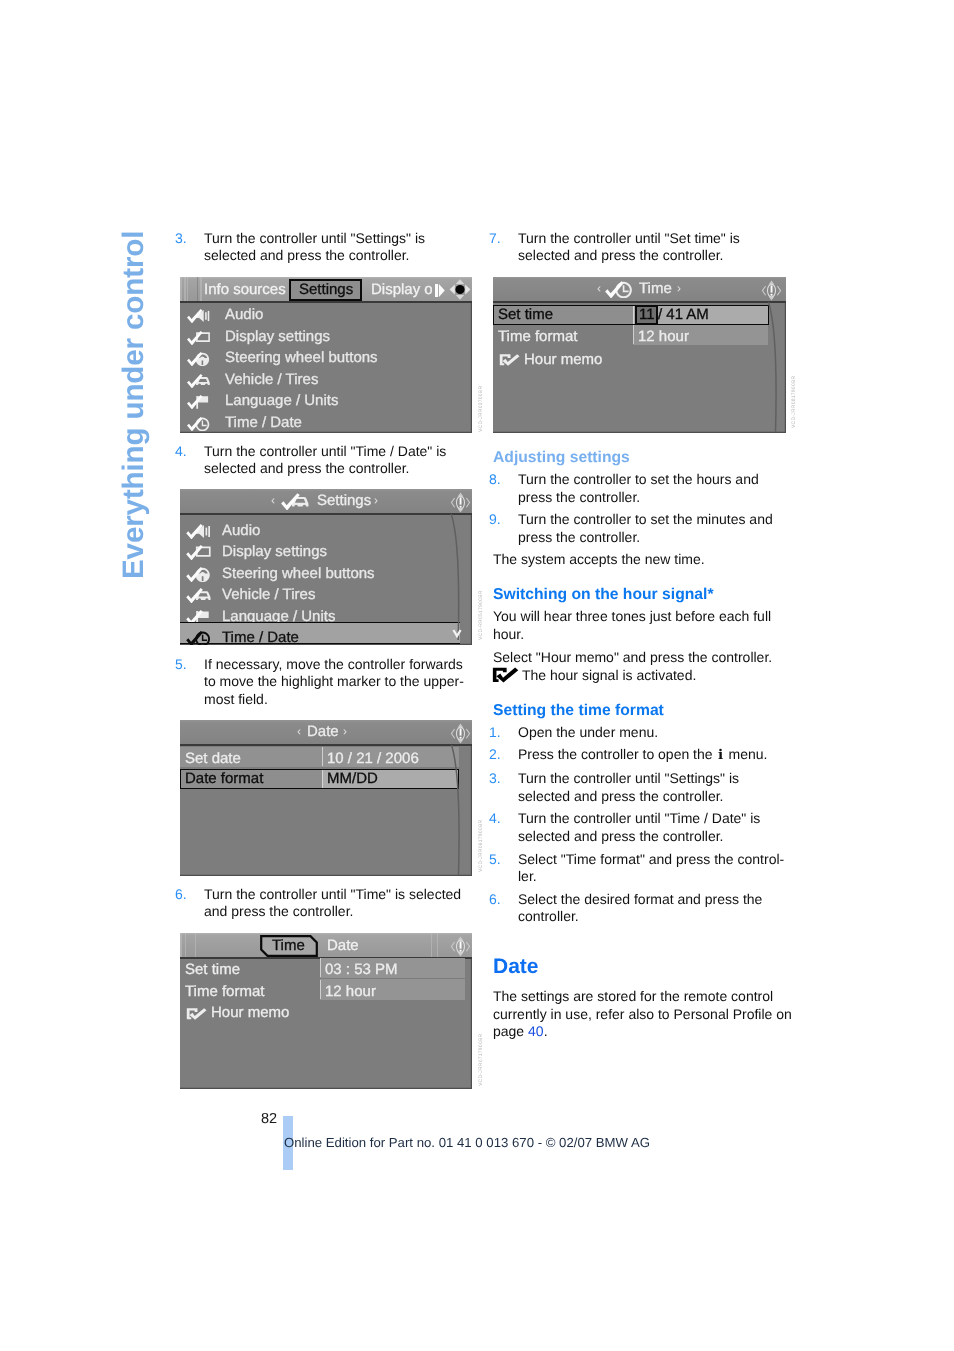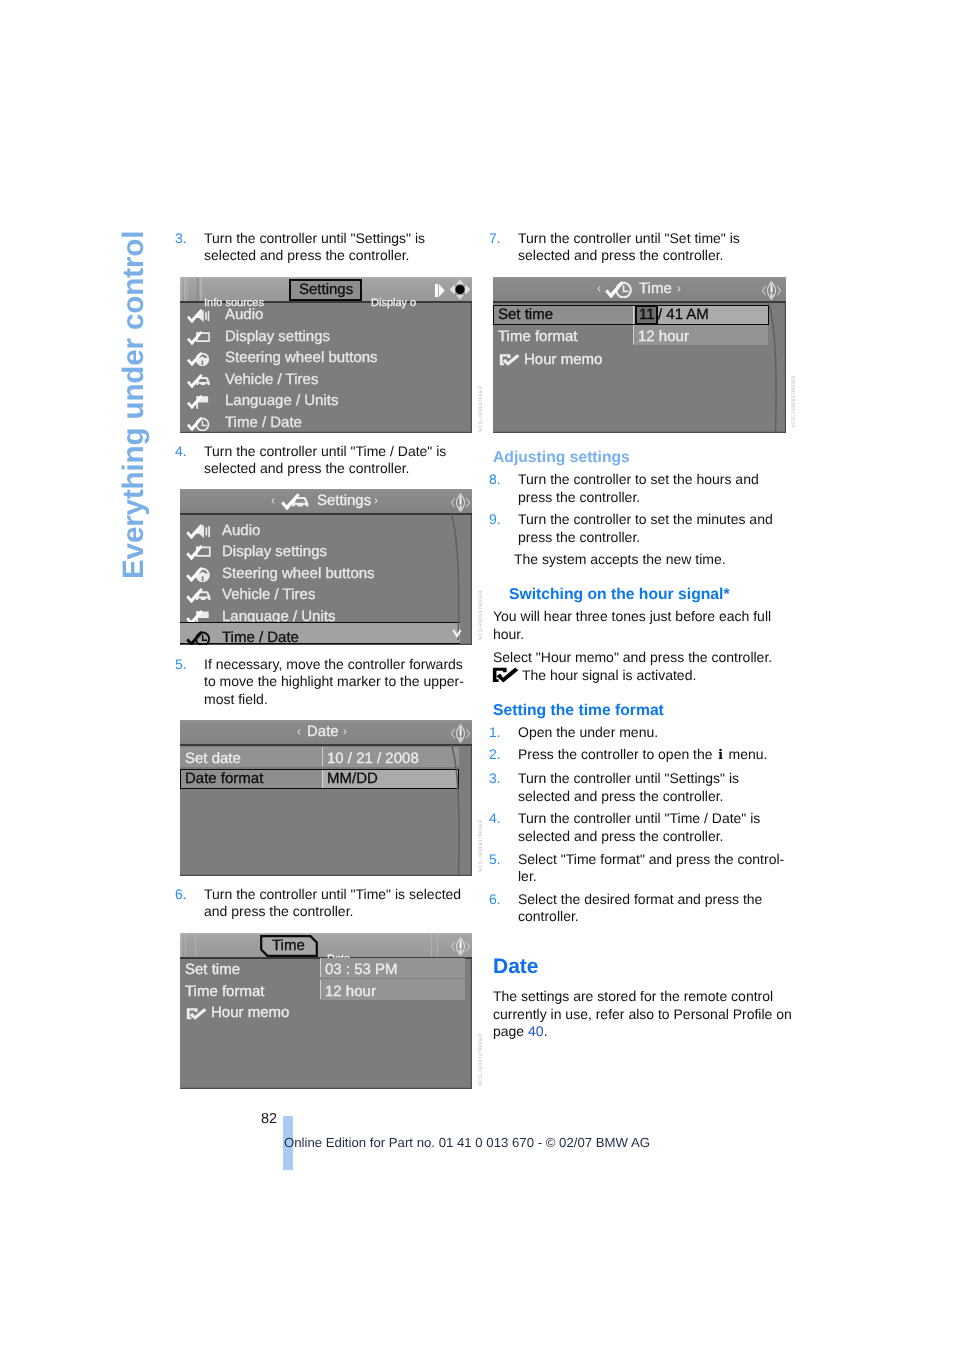--- a/index.html
+++ b/index.html
@@ -35,21 +35,21 @@
 
   
   .shot{position:absolute;overflow:hidden;font-family:"Liberation Sans",sans-serif;
         background:#7d7d7d;box-shadow:inset -1.2px 0 0 #4e4e4e, inset 0 -1.2px 0 #4e4e4e;}
 
   .shot .tabbar{position:absolute;left:0;top:0;right:0;height:24px;
         background:linear-gradient(180deg,#b4b4b4 0%,#a5a5a5 8%,#9d9d9d 60%,#989898 100%);}
   .shot .tabbarline{position:absolute;left:0;right:0;top:24px;height:1.6px;background:#3a3a3a;}
   .shot .vstrip{position:absolute;top:0;height:24px;background:#c0c0c0;opacity:0.55;}
 
-  .shot .tabtxt{position:absolute;font-size:11px;color:#f2f2f2;white-space:nowrap;top:20px;-webkit-text-stroke:0.3px #f2f2f2;}
+  .shot .tabtxt{position:absolute;font-size:15px;color:#f2f2f2;white-space:nowrap;top:4px;-webkit-text-stroke:0.3px #f2f2f2;}
   .shot .tabsel{position:absolute;top:2px;height:21.5px;background:#8e8e8e;border:2px solid #0a0a0a;
         box-sizing:border-box;}
   .shot .tabseltxt{position:absolute;font-size:15px;color:#0e0e0e;white-space:nowrap;top:4px;-webkit-text-stroke:0.3px #0e0e0e;}
   .shot .mitem{position:absolute;font-size:15px;color:#e8e8e8;white-space:nowrap;-webkit-text-stroke:0.3px #e8e8e8;}
   .shot .micon{position:absolute;}
 
   .shot .titlebar{position:absolute;left:0;top:0;right:0;height:24px;
         background:linear-gradient(180deg,#949494 0%,#8b8b8b 12%,#868686 70%,#828282 100%);}
   .shot .titlerow{position:absolute;top:3px;font-size:15px;color:#ededed;white-space:nowrap;-webkit-text-stroke:0.3px #ededed;}
   .shot .chev{position:absolute;font-size:12px;color:#e2e2e2;top:4px;}
@@ -279,21 +279,21 @@
       <path d="M16.4 7.0 L19.6 11.6 L16.4 16.2" fill="none" stroke="#c9c9c9" stroke-width="1.1"></path>
       <ellipse cx="10.5" cy="11.6" rx="4.0" ry="6.4" fill="none" stroke="#dddddd" stroke-width="1.1"></ellipse>
       <rect x="9.6" y="6.4" width="1.9" height="7.2" fill="#fdfdfd"></rect>
       <rect x="9.6" y="14.8" width="1.9" height="1.9" fill="#fdfdfd"></rect>
     </svg>
     <div id="s3rows">
         <div style="position: absolute; left: 0px; top: 26.5px; width: 279px; height: 20.5px; background: rgb(145, 145, 145);"></div>
         <div style="position: absolute; left: 142px; top: 26.5px; width: 136px; height: 20.5px; background: rgb(148, 148, 148);"></div>
         <div style="position: absolute; left: 142px; top: 27px; width: 1.2px; height: 19px; background: rgb(227, 227, 227); opacity: 0.75;"></div>
         <div class="rowlabel" style="left: 5px; top: 30px;">Set date</div>
-        <div class="rowvalue" style="left: 147px; top: 30px;">10 / 21 / 2008</div>
+        <div class="rowvalue" style="left: 147px; top: 30px;">10 / 21 / 2006</div>
         <div style="position: absolute; left: 0px; top: 49.1px; width: 279px; height: 20.3px; background: rgb(142, 142, 142);"></div>
         <div style="position: absolute; left: 142px; top: 49.1px; width: 136px; height: 20.3px; background: rgb(171, 171, 171);"></div>
         <div style="position: absolute; left: 142px; top: 49.6px; width: 1.2px; height: 19px; background: rgb(227, 227, 227); opacity: 0.75;"></div>
         <div style="position: absolute; left: 0px; top: 49.1px; width: 279px; height: 20.3px; background: transparent; border: 1.8px solid rgb(8, 8, 8); box-sizing: border-box;"></div>
         <div class="rowlabel" style="left: 5px; top: 50.2px; color: rgb(12, 12, 12); -webkit-text-stroke: 0.3px rgb(12, 12, 12);">Date format</div>
         <div class="rowvalue" style="left: 147px; top: 50.2px; color: rgb(12, 12, 12); -webkit-text-stroke: 0.3px rgb(12, 12, 12);">MM/DD</div>
       </div>
     <svg style="position:absolute;left:266px;top:25px;" width="22" height="130" viewBox="0 0 22 130">
       <path d="M5.5 0 C 13 24, 14 74, 12.5 130" fill="none" stroke="#606060" stroke-width="1.5"></path>
     </svg>
@@ -415,23 +415,23 @@
   <div class="step" style="position:absolute;left:493px;top:471px;width:287px;">
     <div class="num">8.</div>
     <div class="txt">Turn the controller to set the hours and press the controller.</div>
   </div>
 
   <div class="step" style="position:absolute;left:493px;top:511px;width:287px;">
     <div class="num">9.</div>
     <div class="txt">Turn the controller to set the minutes and press the controller.</div>
   </div>
 
-  <p class="body" style="position:absolute;left:493px;top:551px;width:287px;margin-left:21px;">The system accepts the new time.</p>
-
-  <div class="h3b" style="position:absolute;left:493px;top:585px;margin-left:16px;">Switching on the hour signal*</div>
+  <p class="body" style="position:absolute;left:493px;top:551px;width:287px;">The system accepts the new time.</p>
+
+  <div class="h3b" style="position:absolute;left:493px;top:585px;">Switching on the hour signal*</div>
 
   <p class="body" style="position:absolute;left:493px;top:608px;width:287px;">You will hear three tones just before each full hour.</p>
 
   <p class="body" style="position:absolute;left:493px;top:649px;width:287px;">Select "Hour memo" and press the controller.</p>
 
   <div style="position:absolute;left:492px;top:666px;width:290px;">
     <svg class="cbicon" width="28" height="18" viewBox="0 0 26 17">
       <path d="M0.6 1.6 H13.6 V6.0 H10.1 V4.4 H4.0 V12.4 H6.0 V15.0 H0.6 Z" fill="#000"></path>
       <path d="M3.9 9.6 L7.6 7.1 L10.2 11.0 L21.6 1.4 L24.6 4.0 L10.6 15.6 Z" fill="#000"></path>
     </svg><span class="body" style="display:inline;">The hour signal is activated.</span>

